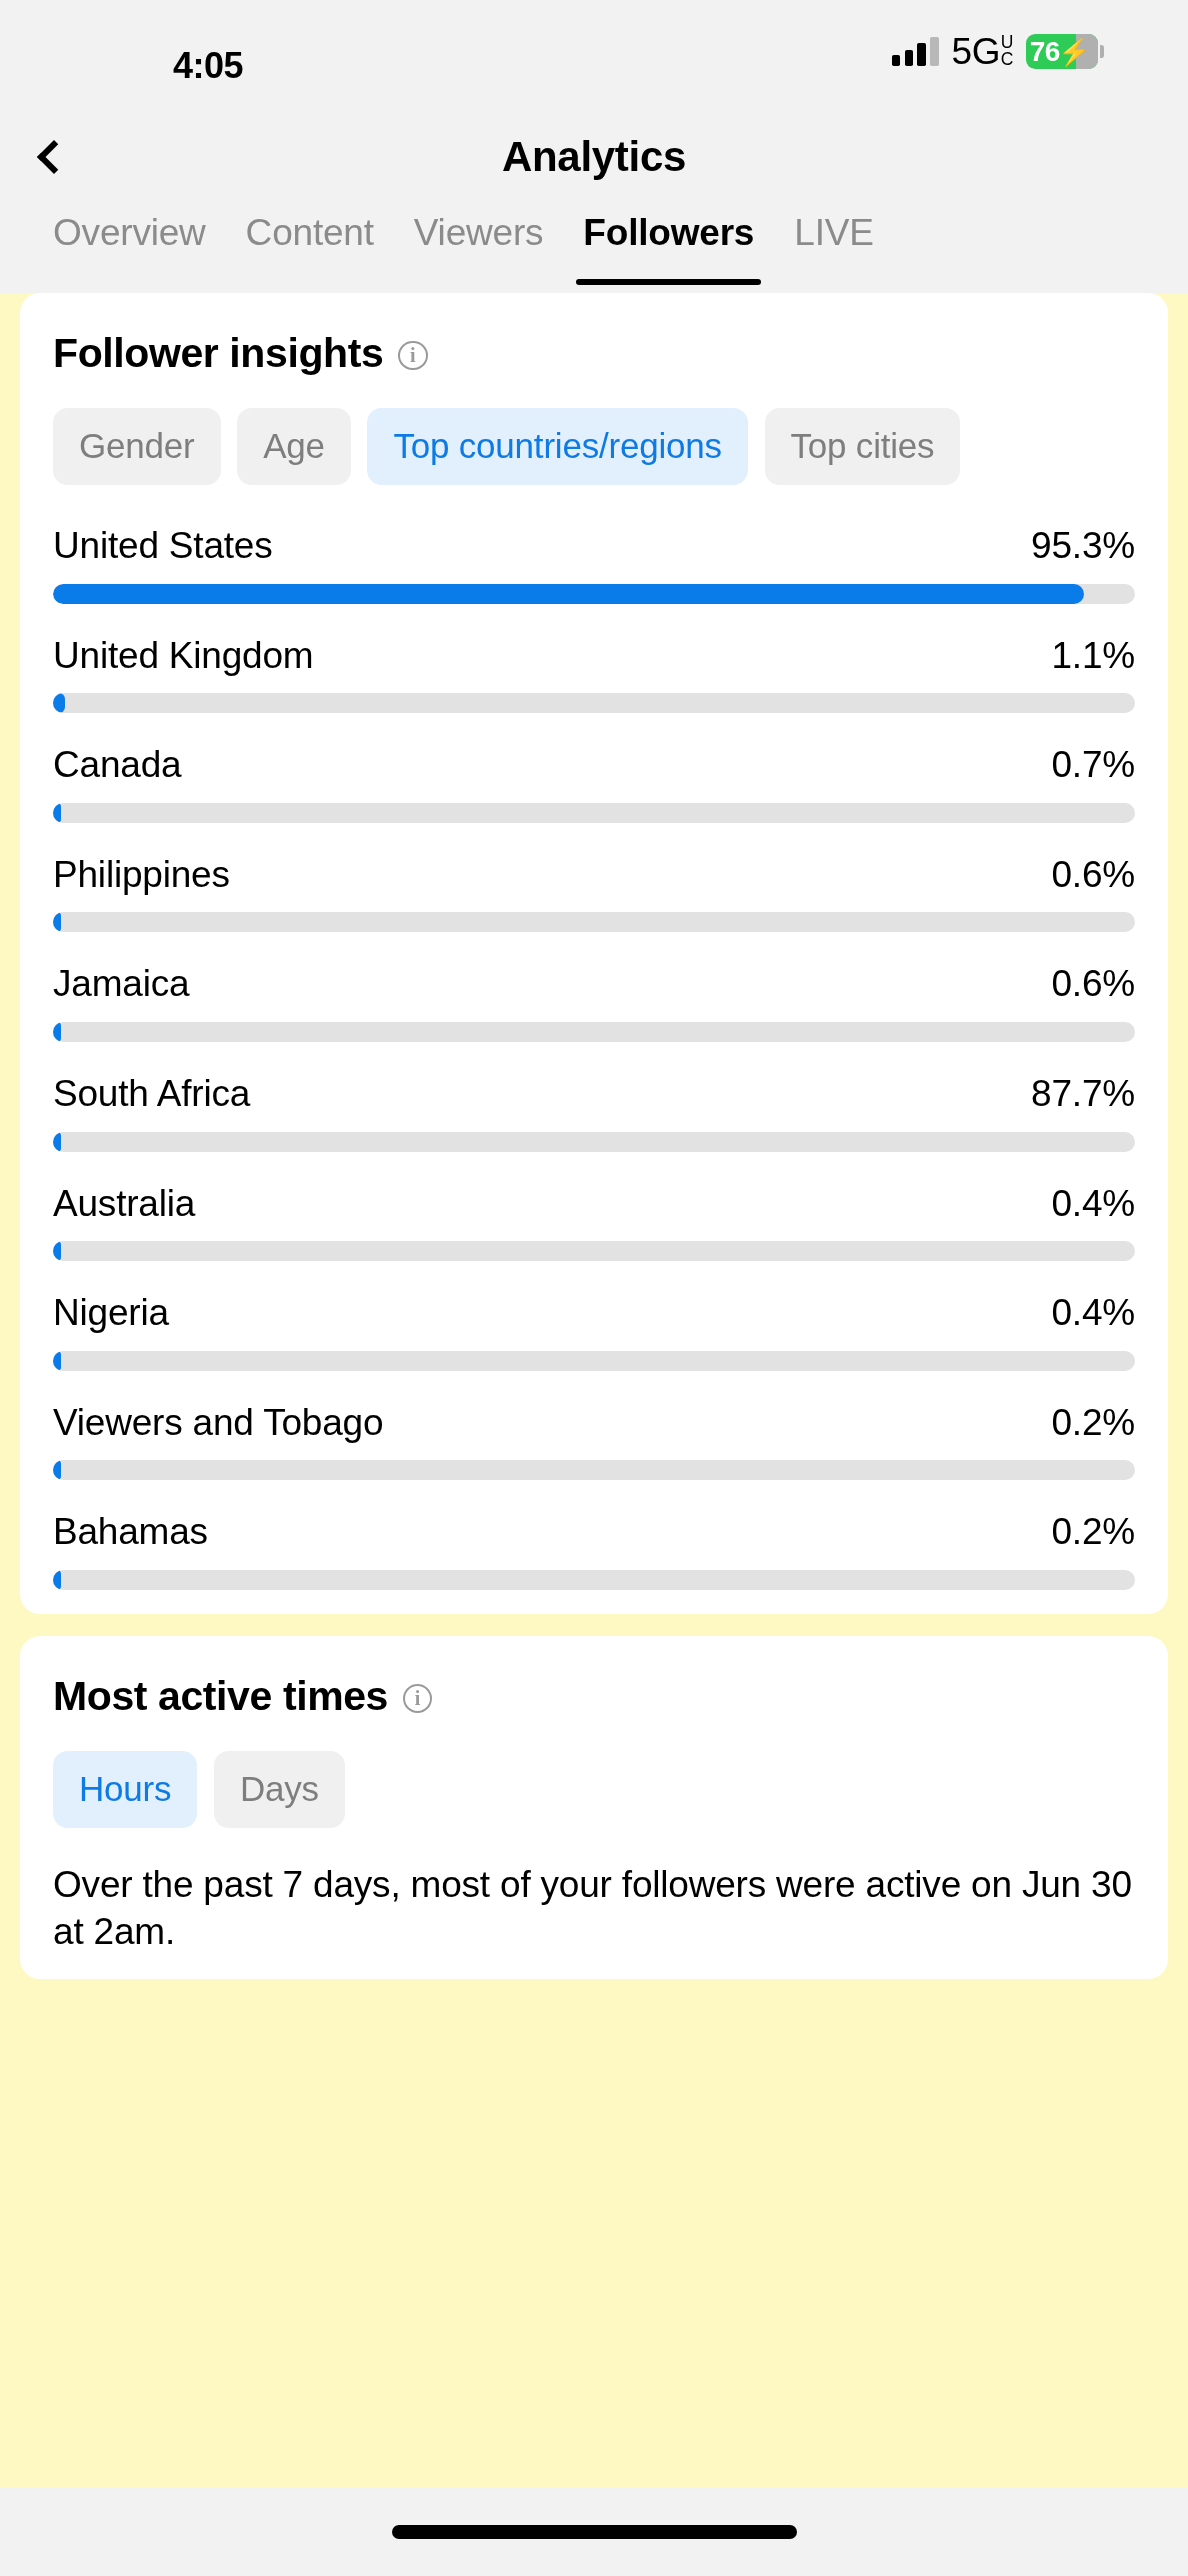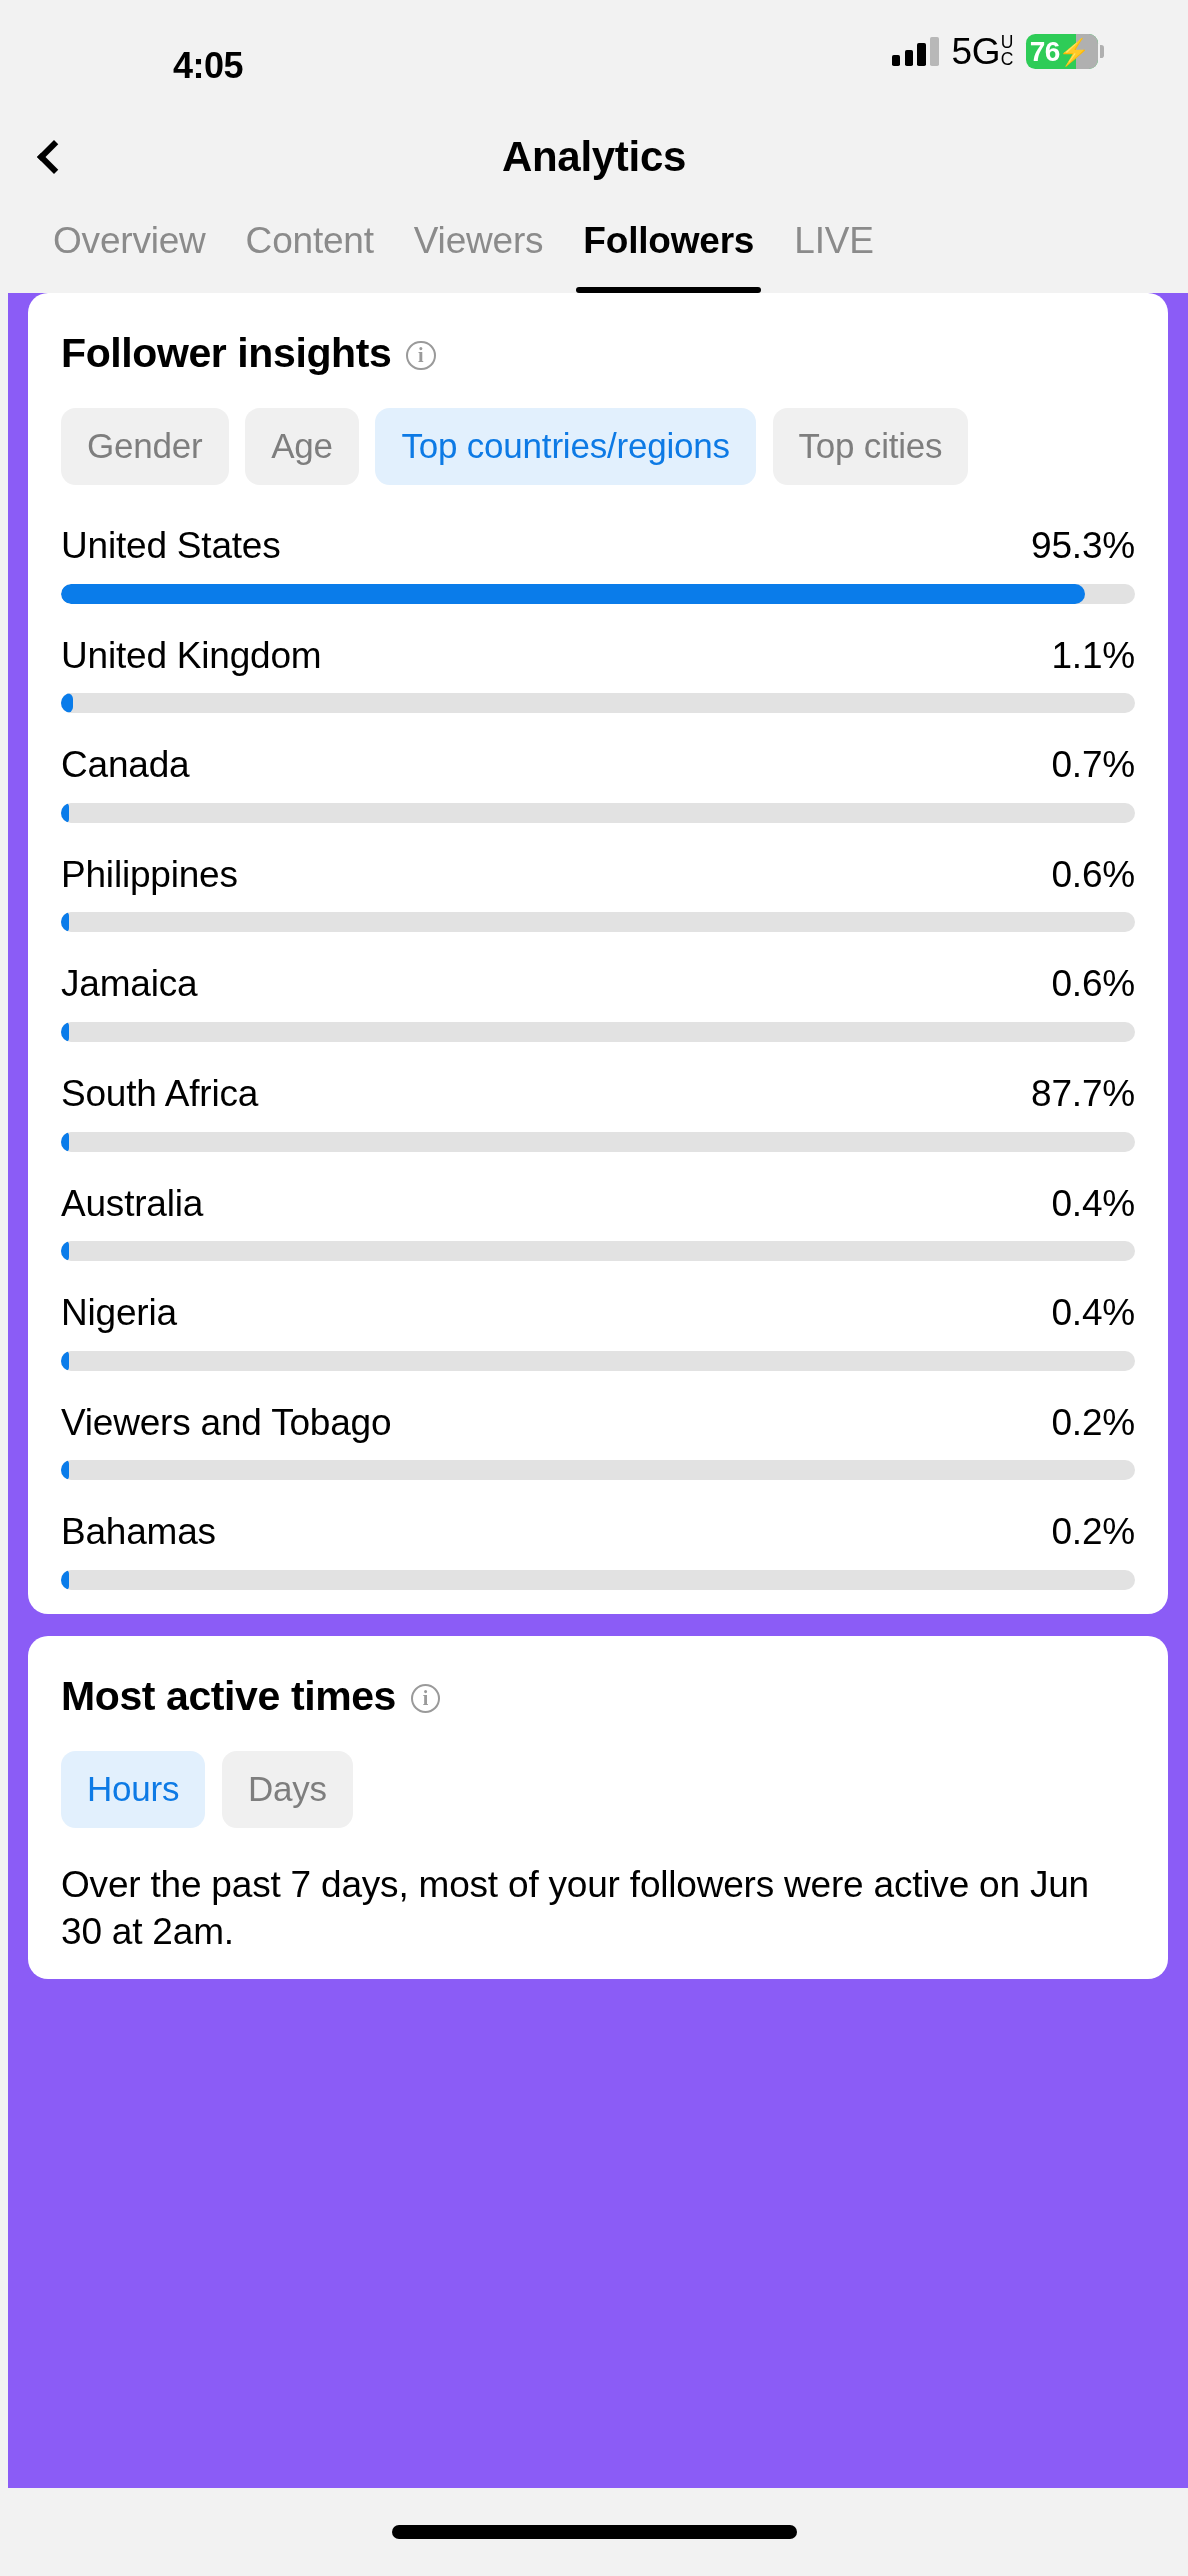--- a/index.html
+++ b/index.html
@@ -179,21 +179,20 @@
     position: relative;
   }
   .tab {
     position: relative;
     padding: 7.4px 20px 0 20px;
     font-size: 37px;
     color: #8b8b8b;
     font-weight: 400;
     letter-spacing: -0.2px;
     white-space: nowrap;
-    margin-top: 8px;
   }
   .tab.active {
     color: #000;
     font-weight: 700;
   }
   .tab.active::after {
     content: "";
     position: absolute;
     left: 13px;
     right: 13px;
@@ -201,22 +200,21 @@
     height: 6.4px;
     background: #000;
     border-radius: 3.7px;
   }
 
   
   .content {
     flex: 1 1 auto;
     padding: 0 20px;
     overflow: hidden;
-    background: #8b5cf6;
-    margin-left: 8px;
+    background: #fef9c3;
   }
 
   .card {
     background: #ffffff;
     border-radius: 20px;
     padding: 0 0 24px 0;
     margin-bottom: 22px;
   }
 
   .card-head {

